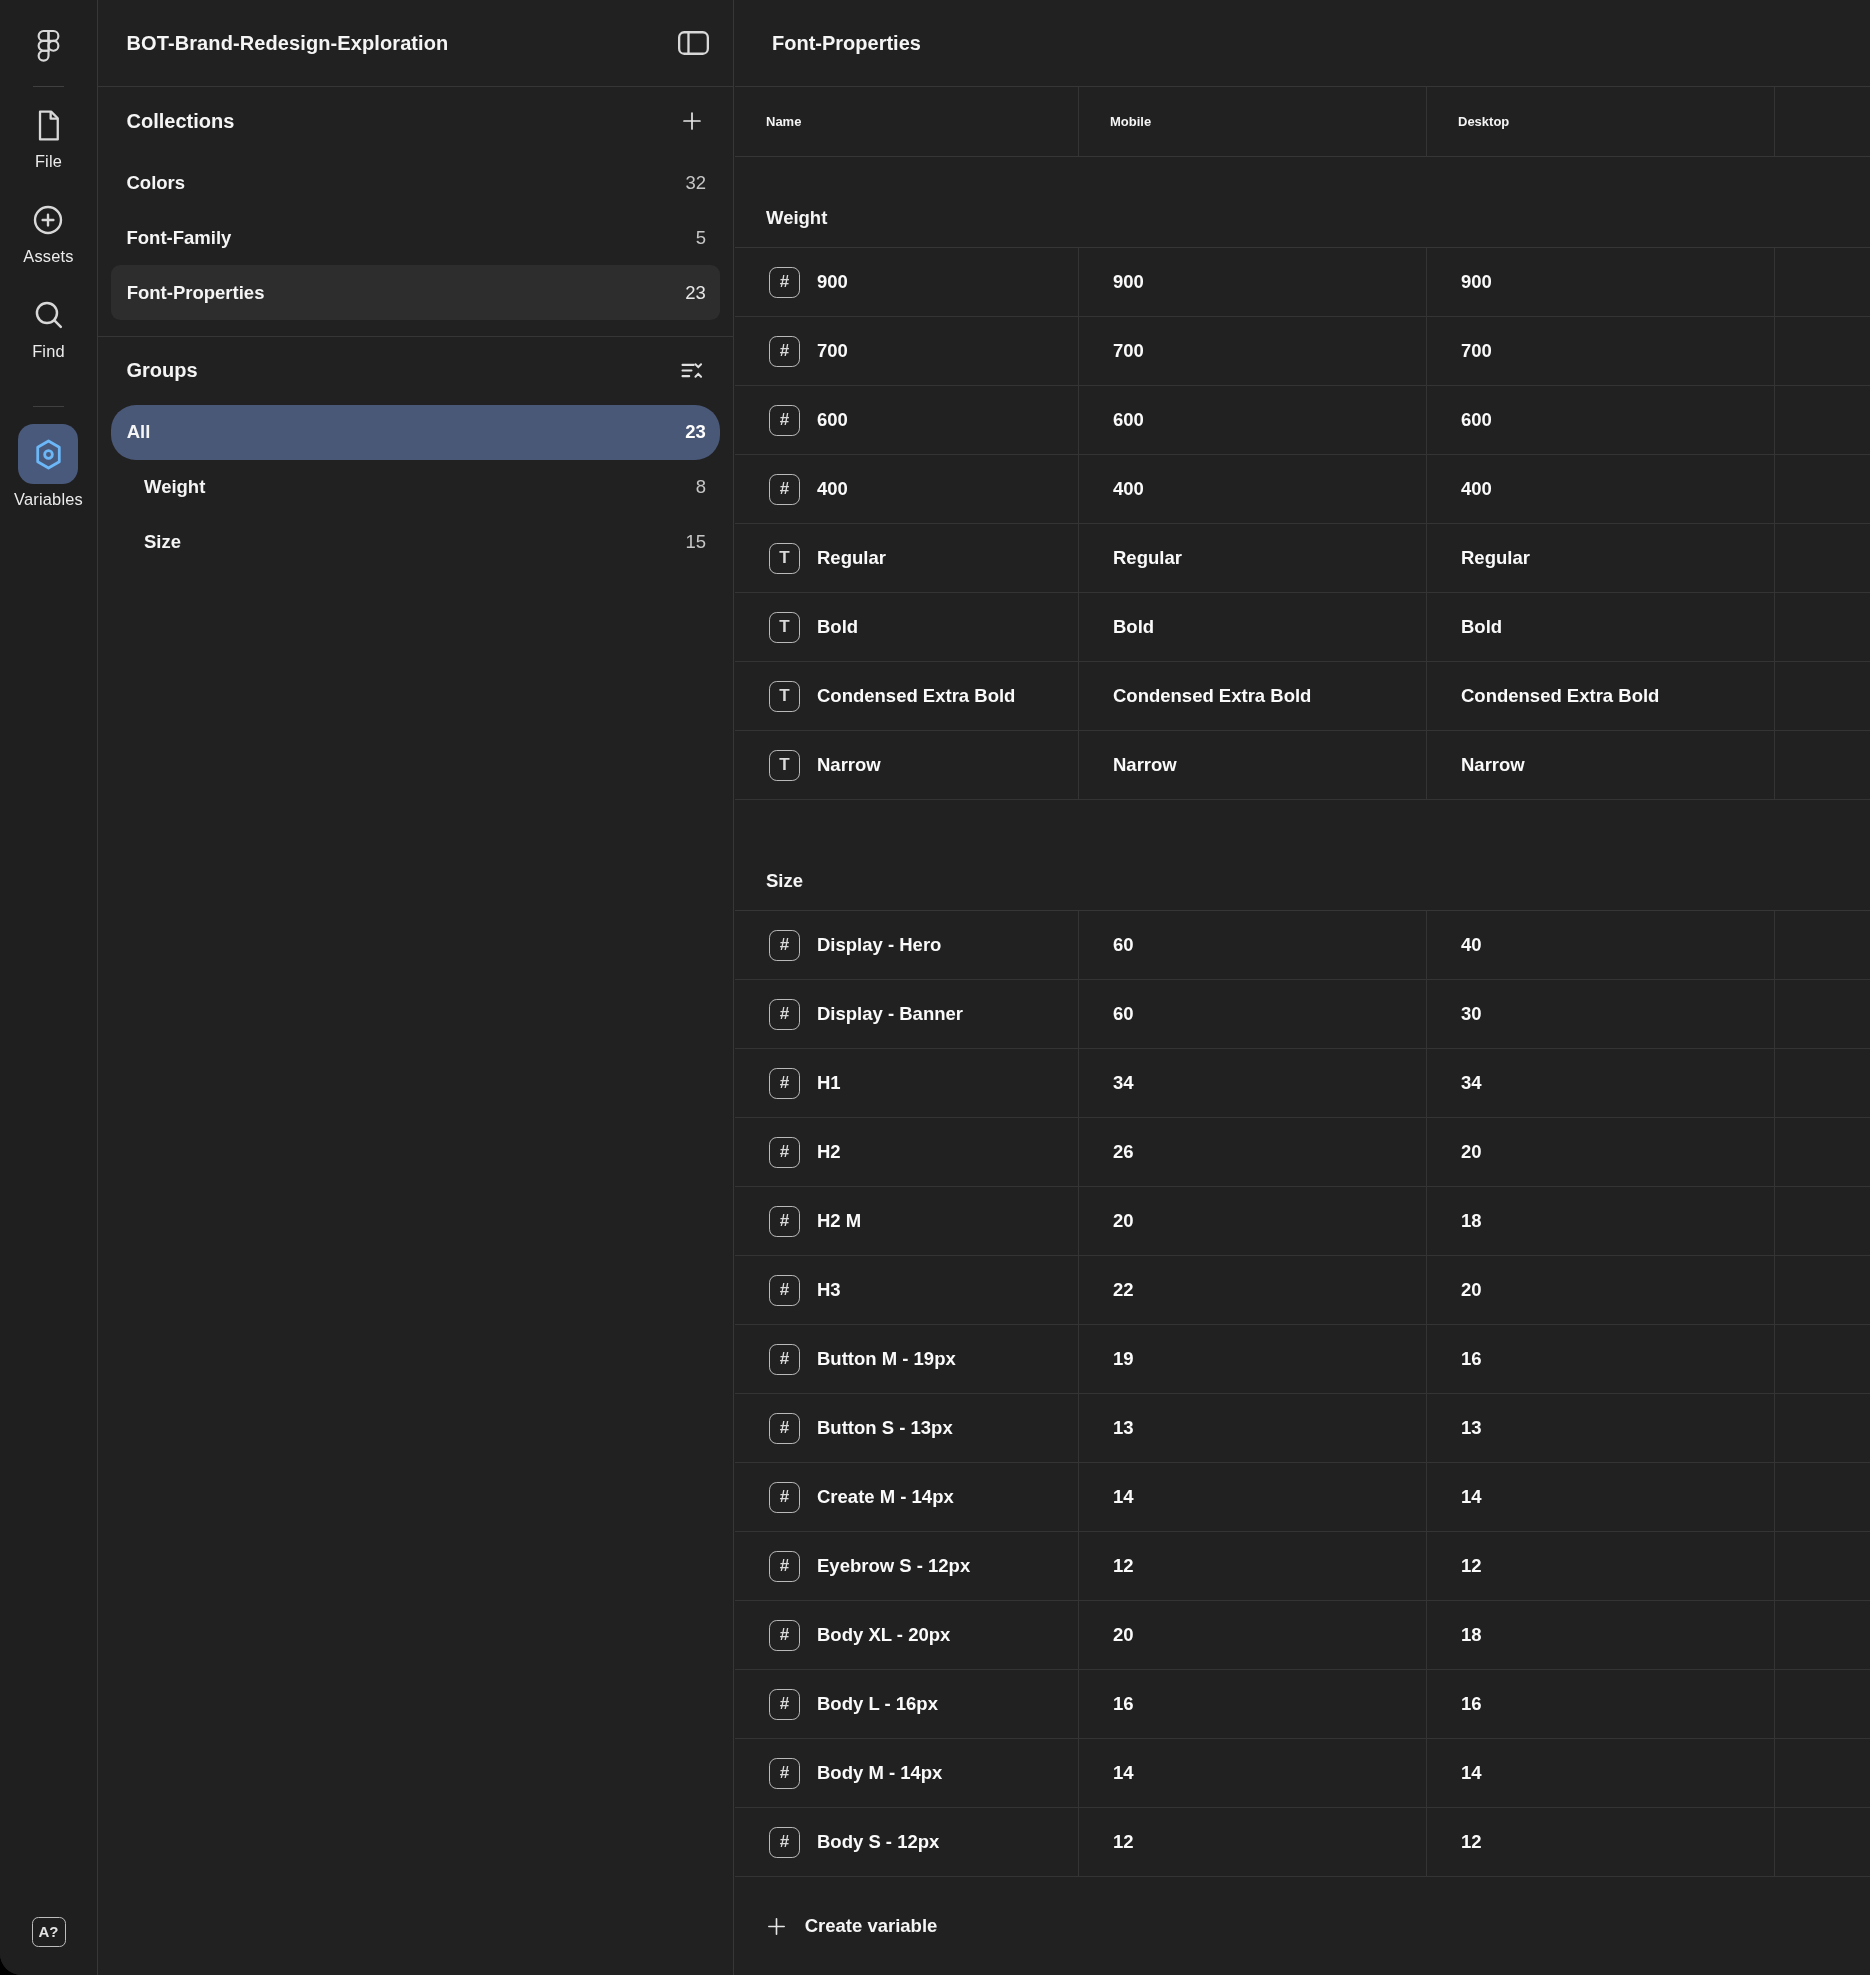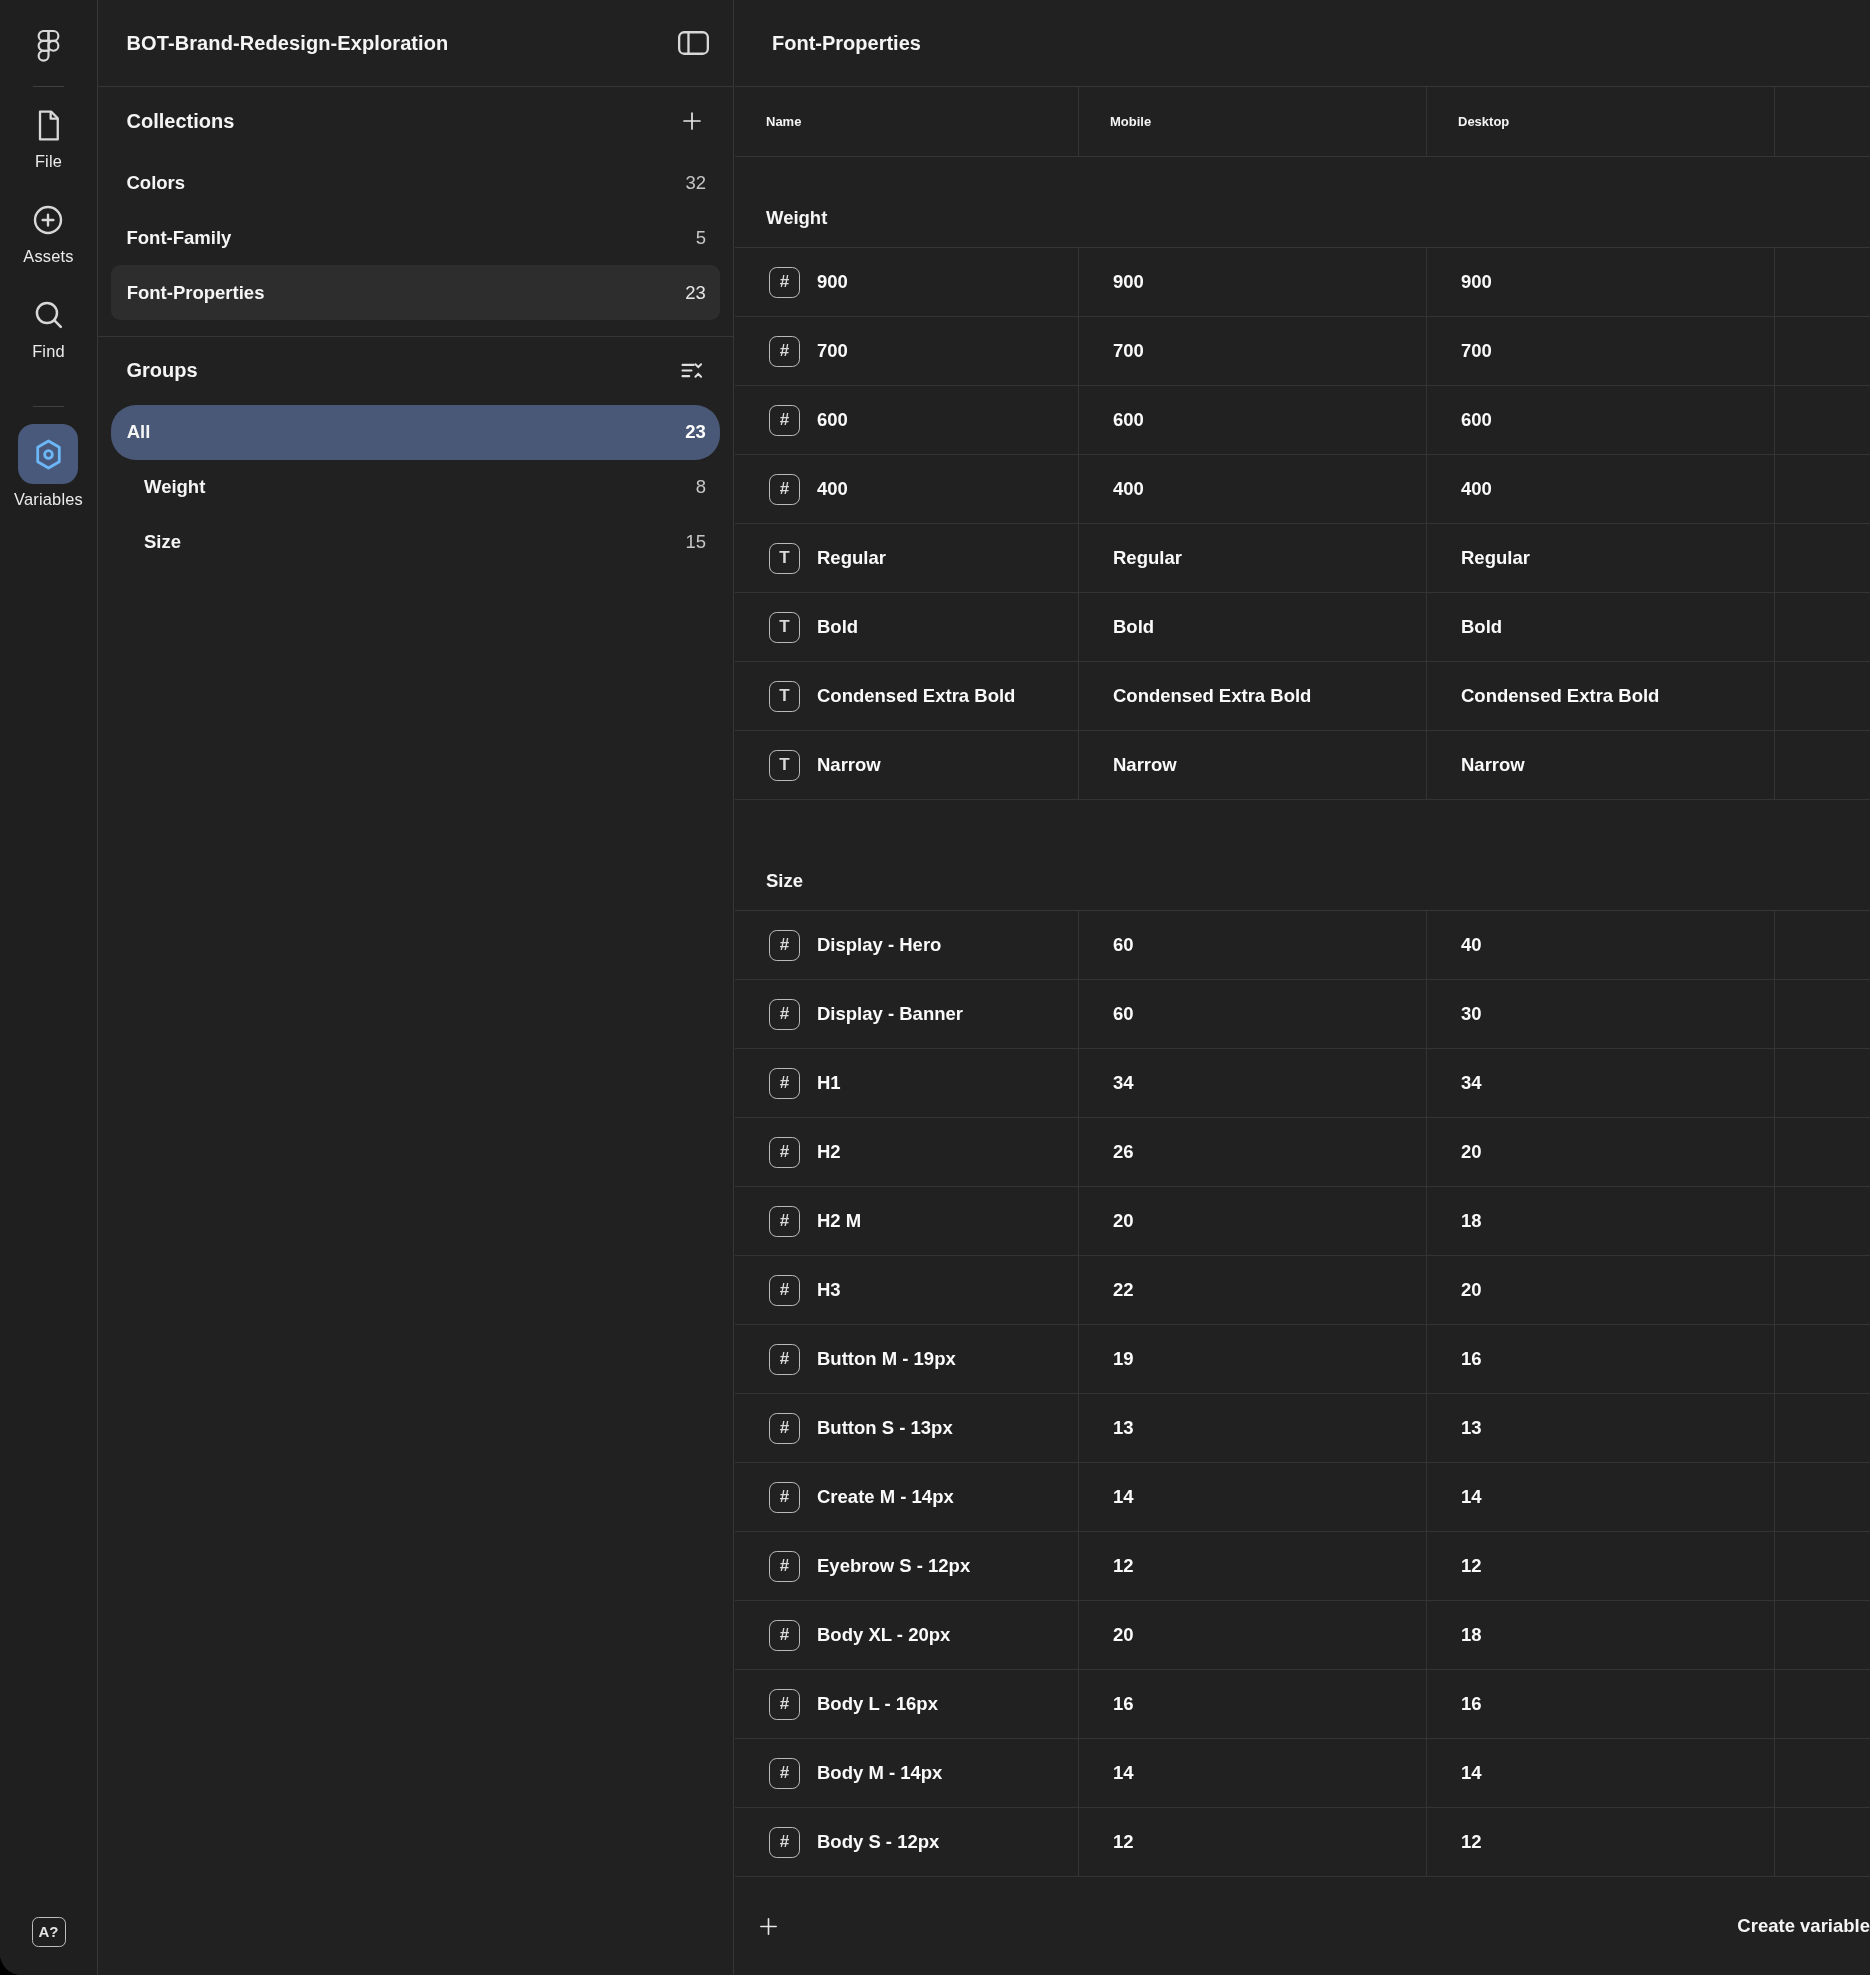--- a/index.html
+++ b/index.html
@@ -98,21 +98,21 @@
   .t-row { height: 69px; border-bottom: 1.4px solid #343434; cursor: pointer; }
   .t-row .c-name { gap: 17px; }
   .var-icon {
     flex: 0 0 auto;
     width: 31px; height: 31px; border: 1.8px solid #b9b9b9; border-radius: 7.8px;
     display:flex; align-items:center; justify-content:center;
     font-size: 17px; font-weight: 700; color: #d9d9d9;
   }
   .var-label, .val-text { font-size: 18.5px; font-weight: 600; color: #fafafa; white-space: nowrap; }
 
-  .t-footer { flex: 1; display:flex; align-items:center; padding-left: 20px; gap: 15.7px; cursor: pointer; justify-content: space-between; }
+  .t-footer { flex: 1; display:flex; align-items:center; padding-left: 28px; gap: 15.7px; cursor: pointer; }
   .t-footer .plus { width: 26px; height: 26px; display:flex; align-items:center; justify-content:center; }
   .t-footer-label { font-size: 18.5px; font-weight: 600; }
 
   svg { display: block; }
 </style>
 </head>
 <body>
 
 <div class="window">
 

